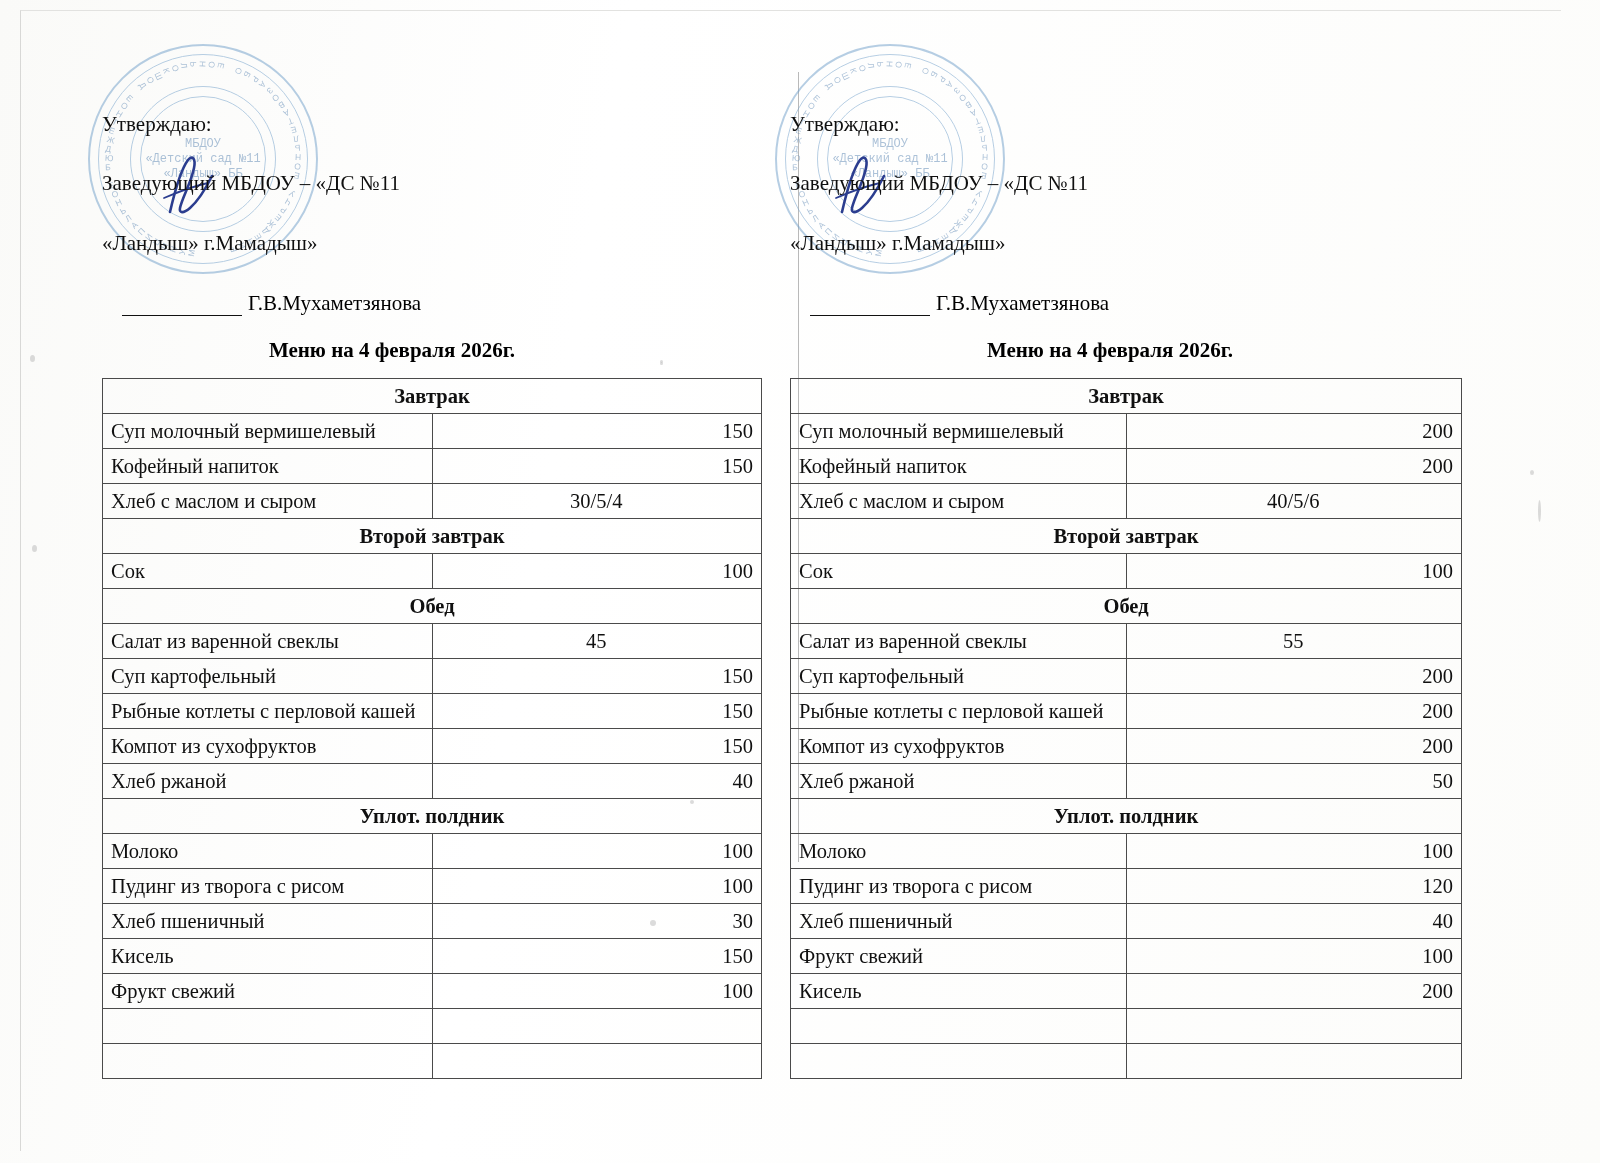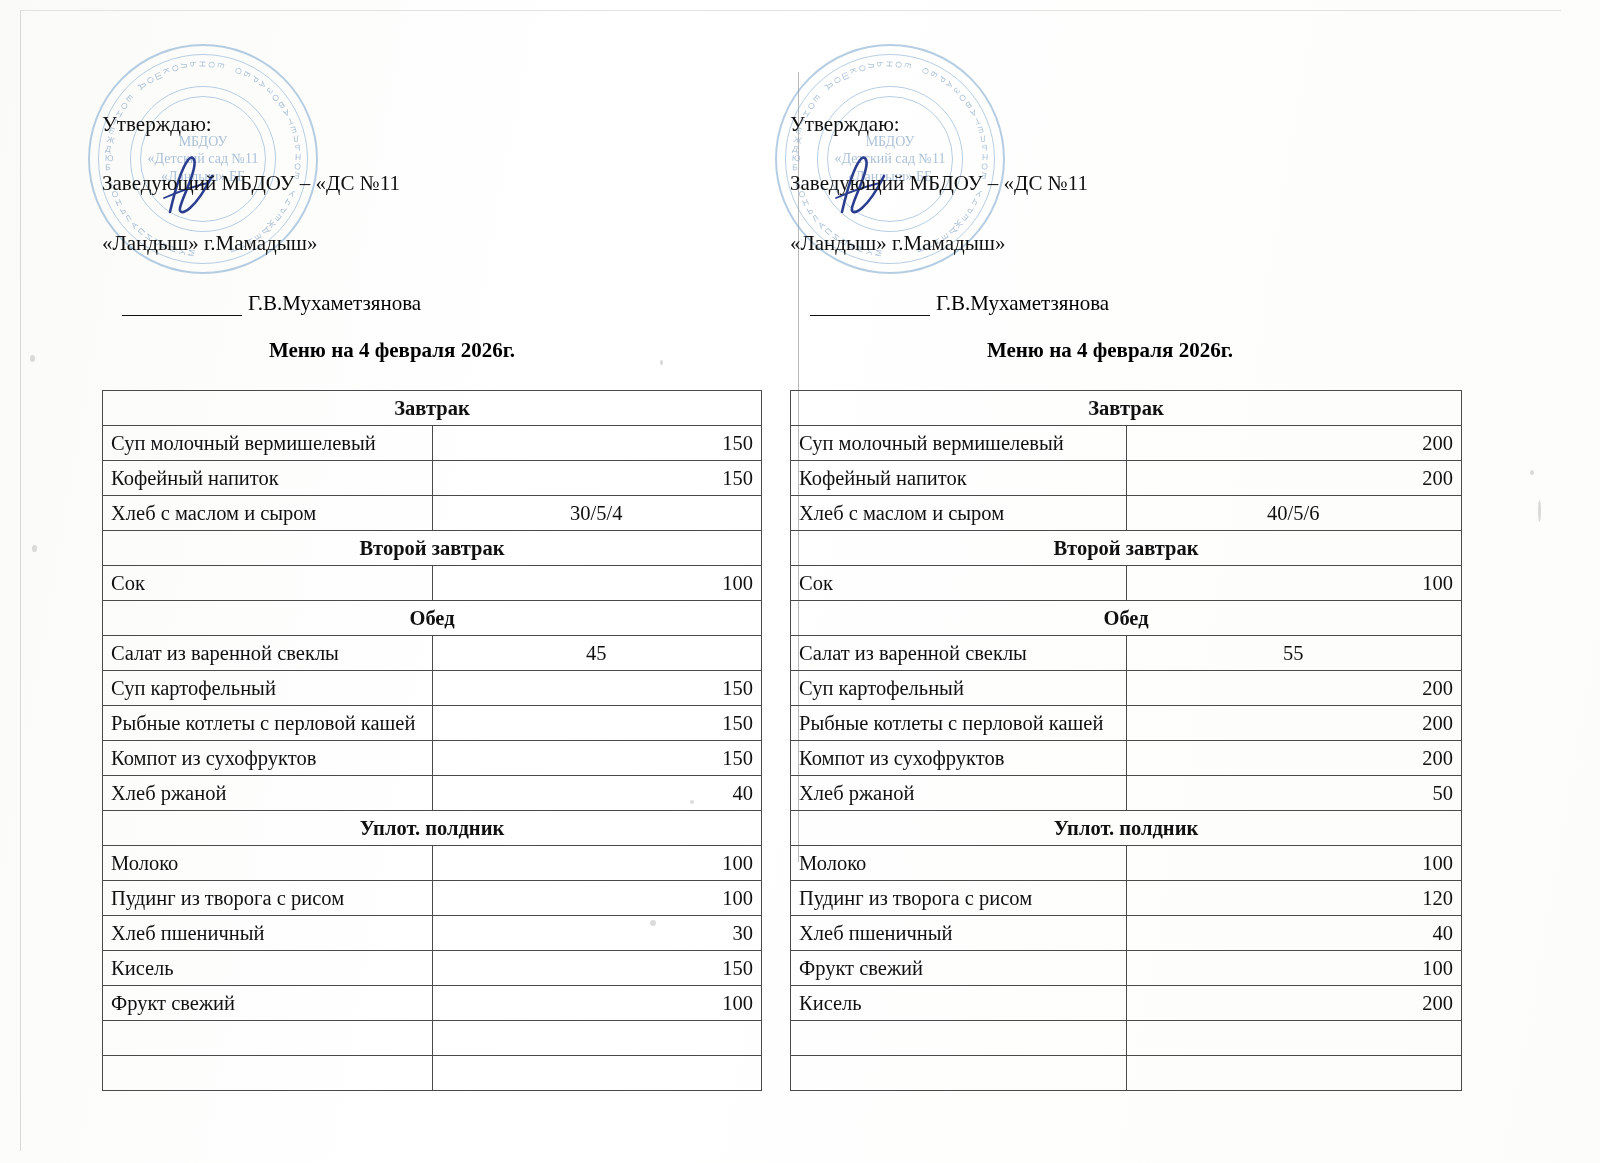--- a/index.html
+++ b/index.html
@@ -85,21 +85,21 @@
   }
   .menu-title .sub {
     display: block;
     font-size: 19.5px;
   }
   .col.left .menu-title { padding-right: 120px; }
   .col.right .menu-title { padding-right: 60px; }
 
   table.menu {
     border-collapse: collapse;
-    margin-top: 26px;
+    margin-top: 14px;
     width: 660px;
     table-layout: fixed;
     border-radius: 7px;
   }
   .col.right table.menu { width: 672px; }
   table.menu td {
     border: 1px solid #4a4a4a;
     height: 32px;
     font-size: 20.5px;
     padding: 1px 8px;
@@ -137,23 +137,23 @@
   .stamp .r4 { inset: 52px; border-width: 1px; }
   .stamp .ctr {
     position: absolute;
     inset: 56px;
     display: flex;
     flex-direction: column;
     align-items: center;
     justify-content: center;
     text-align: center;
     color: #5b86b3;
-    font-size: 14px;
+    font-size: 12px;
     line-height: 1.25;
-    font-family: Liberation Serif, serif;
+    font-family: Liberation Mono, monospace;
   }
   .stamp .arc {
     position: absolute;
     inset: 12px;
     color: #5b86b3;
     font-size: 8.5px;
     font-family: "Liberation Sans", sans-serif;
   }
   .stamp .arc span {
     position: absolute;

